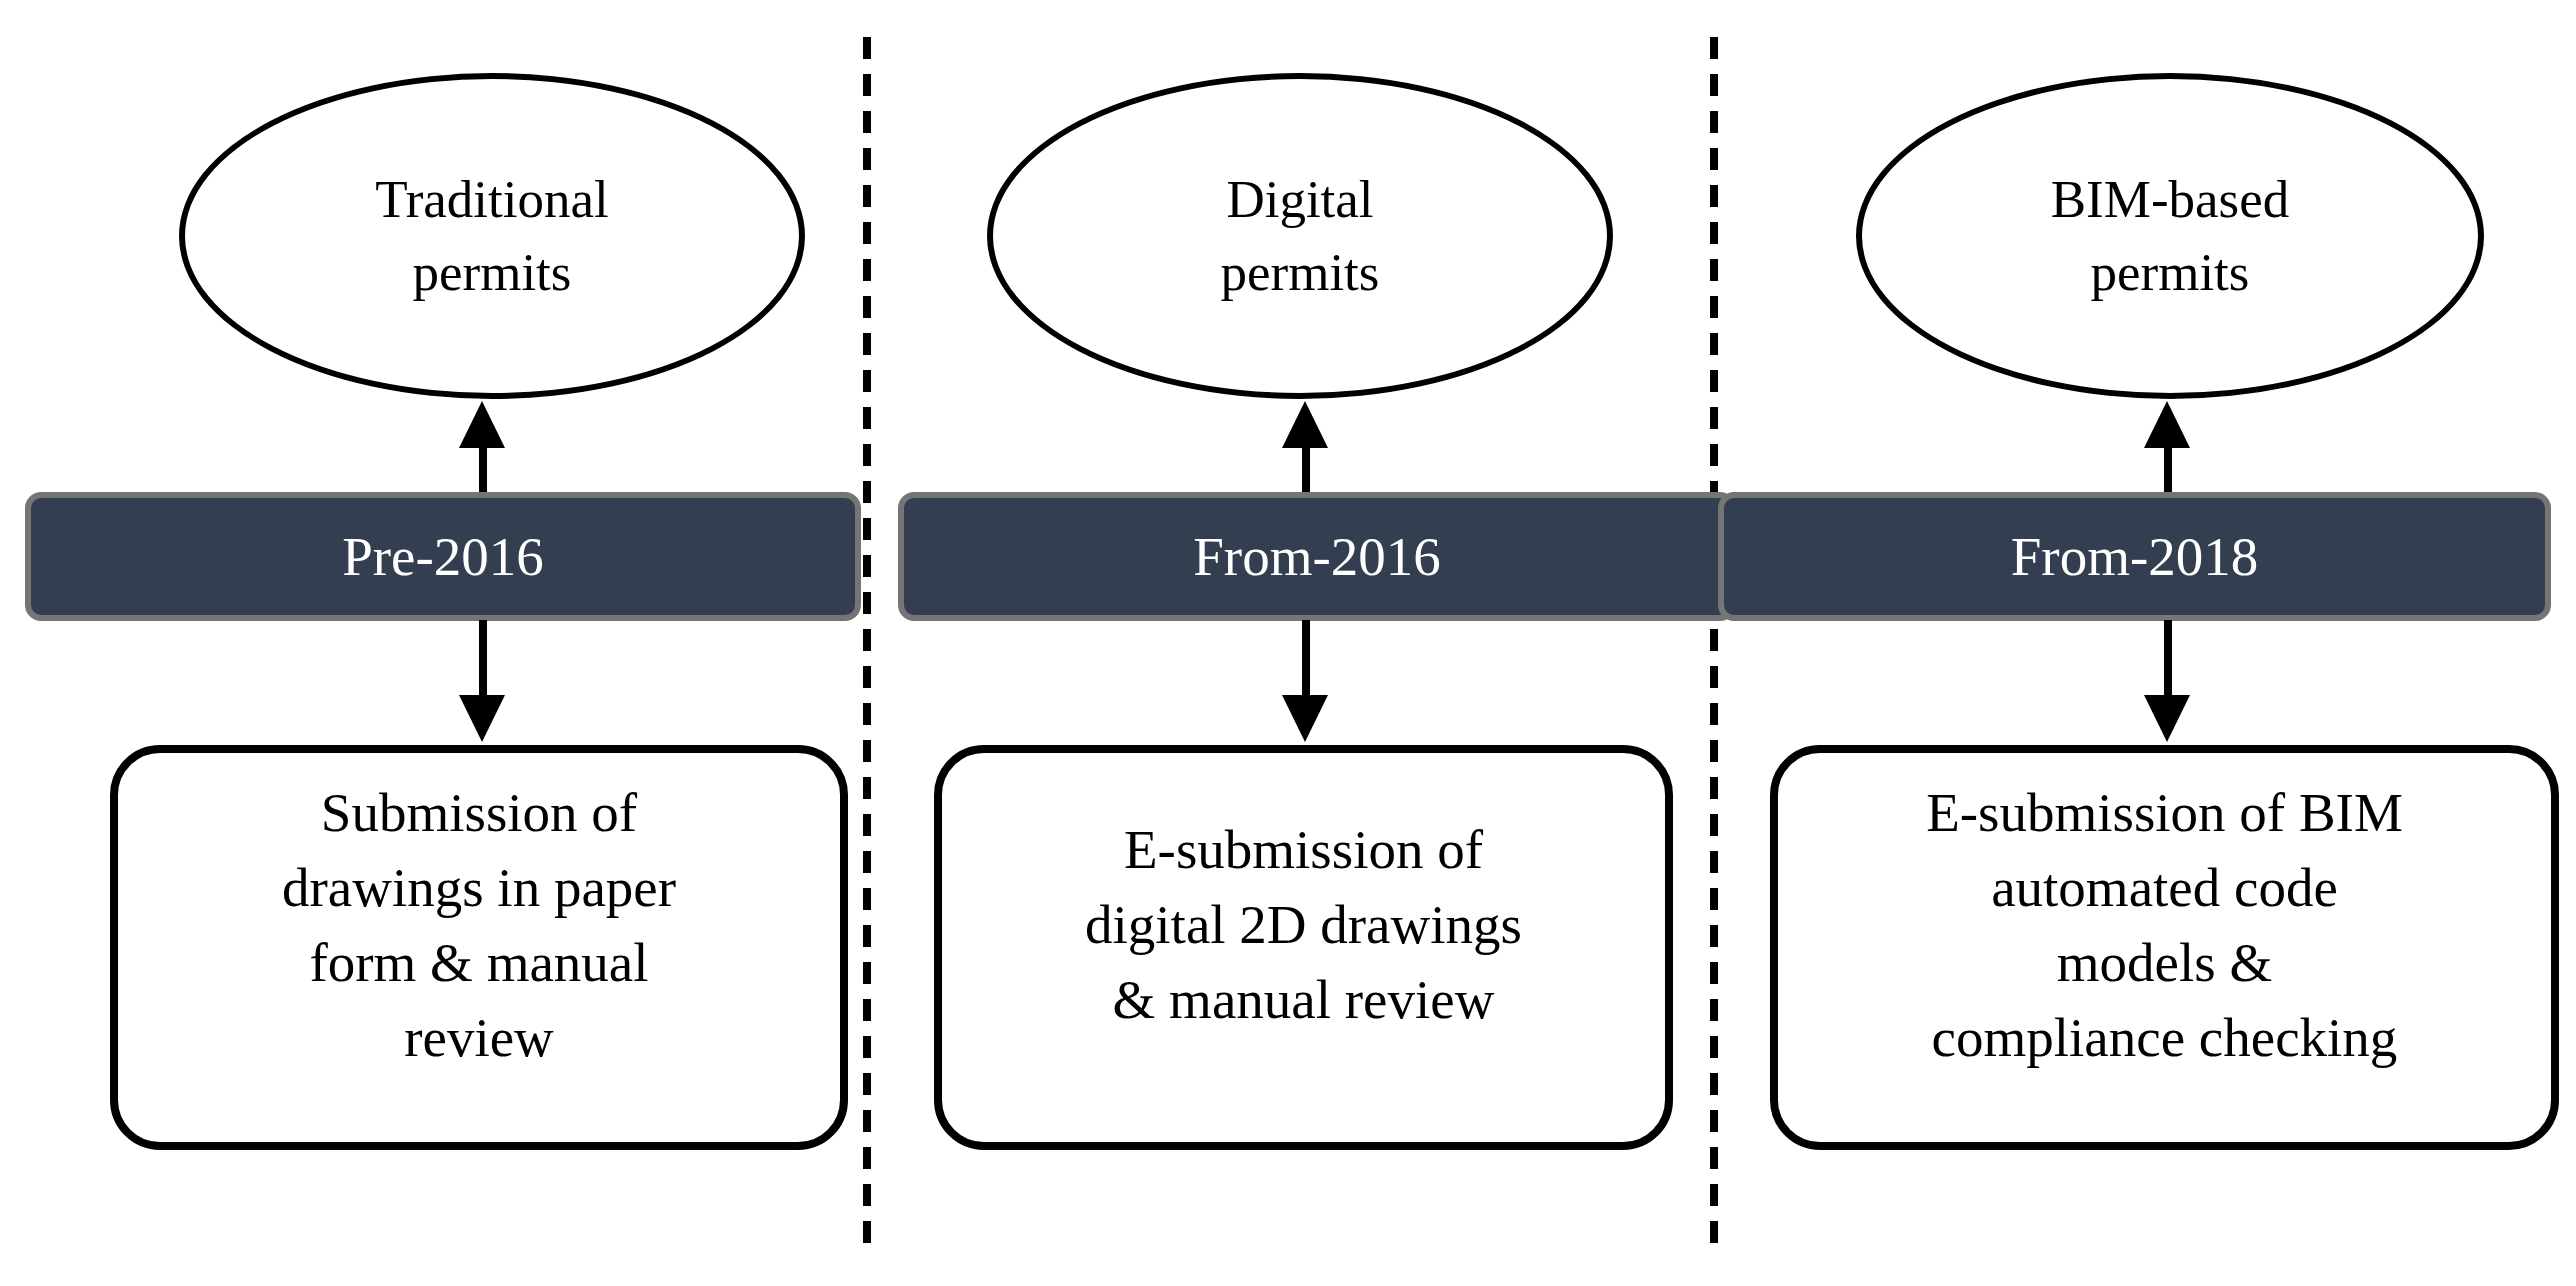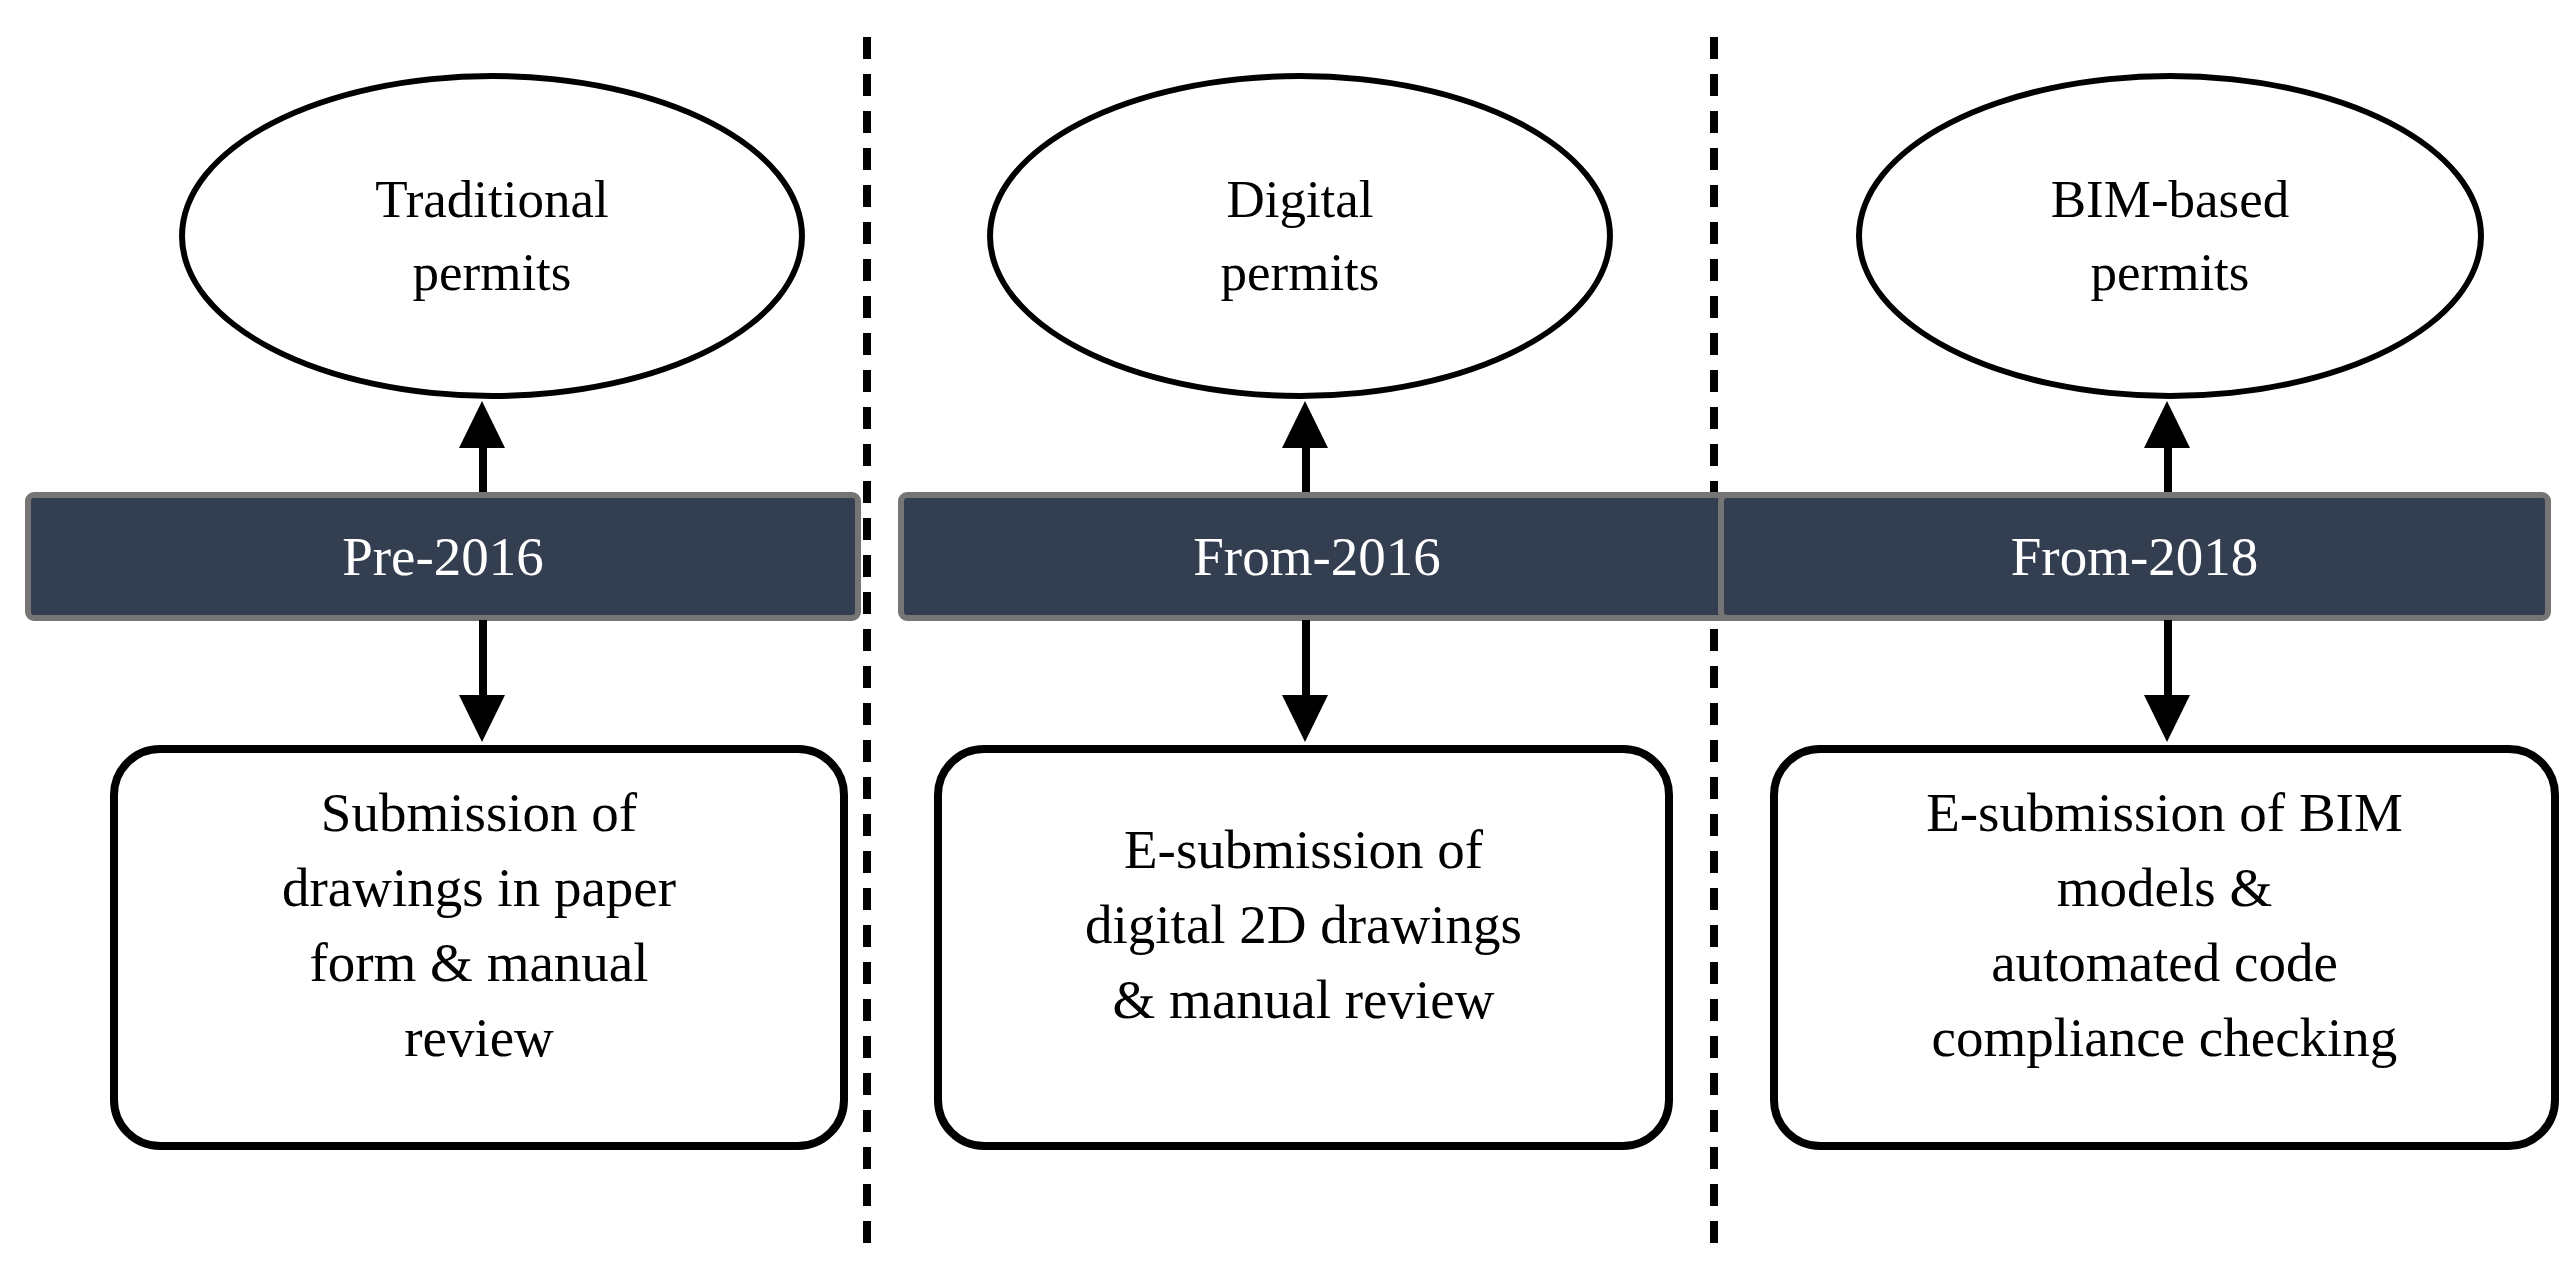--- a/index.html
+++ b/index.html
@@ -17,21 +17,21 @@
   .ellipse{
     position:absolute;top:73px;width:626px;height:326px;
     box-sizing:border-box;border:6.7px solid #000;border-radius:50%;
     background:#fff;
     display:flex;flex-direction:column;justify-content:center;align-items:center;
     text-align:center;color:#000;font-size:53px;line-height:73px;
   }
   .bar{
     position:absolute;top:492px;height:129px;
     box-sizing:border-box;background:var(--bar-fill,#333F50);
-    border:6.7px solid var(--bar-border,#757575);border-radius:9px;
+    border:6.7px solid var(--bar-border,#757575);border-radius:16px;
     display:flex;justify-content:center;align-items:center;
     color:var(--bar-text,#fff);font-size:55px;
   }
   .pbox{
     position:absolute;top:745px;height:405px;
     box-sizing:border-box;background:#fff;border:8.3px solid #000;border-radius:50px;
     display:flex;flex-direction:column;justify-content:center;align-items:center;
     text-align:center;color:#000;font-size:55px;line-height:75px;
     padding-bottom:46px;
   }
@@ -121,19 +121,19 @@
     <span>From-2018</span>
   </div>
 
   <div class="arrow">
     <div class="arrow-shaft" style="left:2164px;top:620px;height:77px"></div>
     <div class="arrow-head-down" style="left:2144px;top:695px"></div>
   </div>
 
   <div class="pbox" style="left:1770px;width:789px">
     <div>E-submission of BIM</div>
+    <div>automated code</div>
     <div>models &amp;</div>
-    <div>automated code</div>
     <div>compliance checking</div>
   </div>
 
 </div>
 
 
 </body></html>

